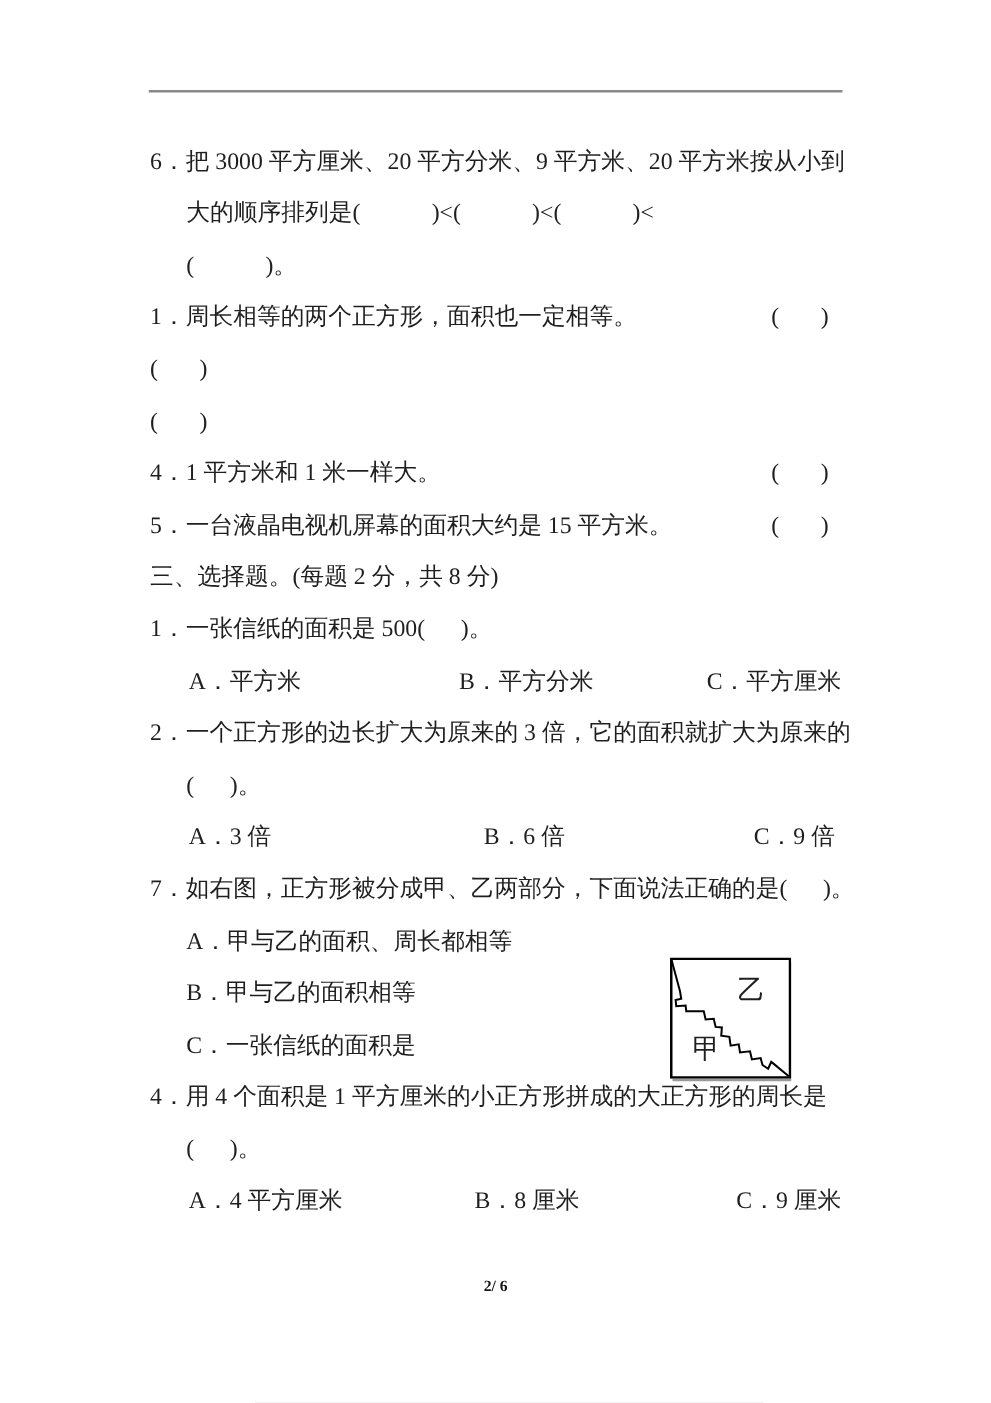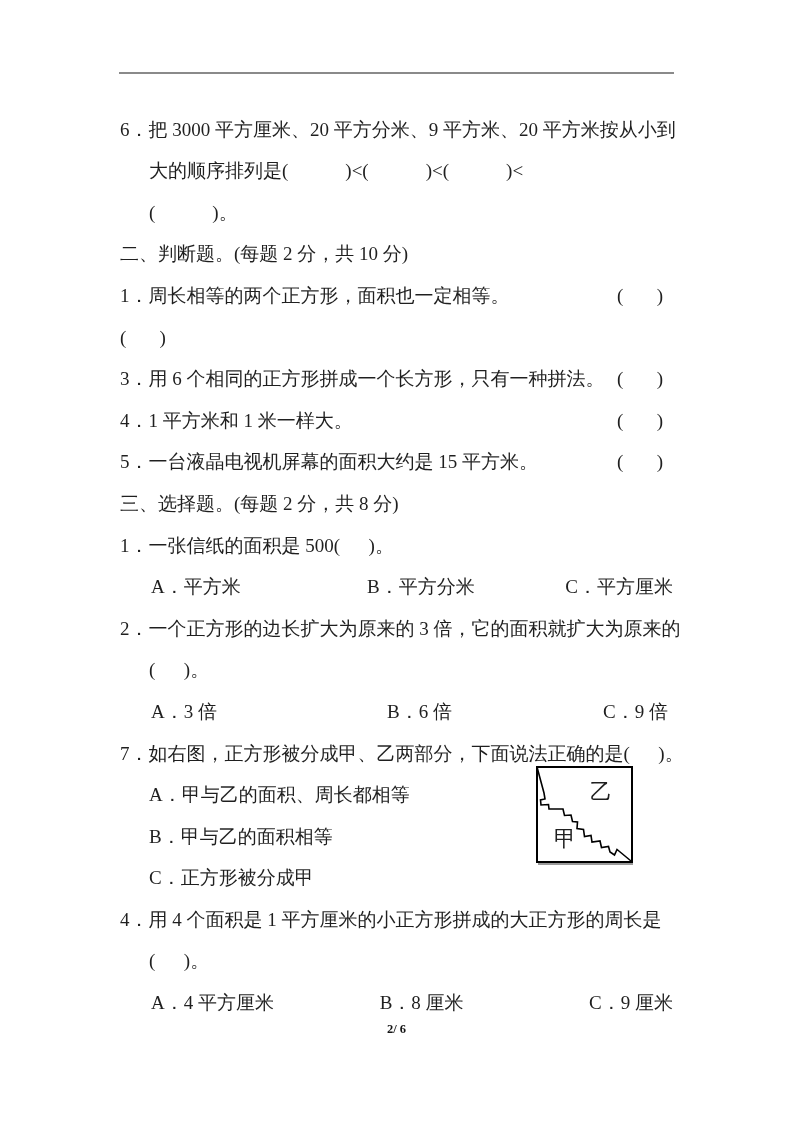--- a/index.html
+++ b/index.html
@@ -78,31 +78,29 @@
 <div class="page">
 
   <div class="header-rule"></div>
 
   <main class="content">
 
     <div class="line"><span class="t">6．把 3000 平方厘米、20 平方分米、9 平方米、20 平方米按从小到</span></div>
     <div class="line indent"><span class="t">大的顺序排列是(            )&lt;(            )&lt;(            )&lt;</span></div>
     <div class="line indent"><span class="t">(            )。</span></div>
 
-    <div class="line"><span class="t">二、判断题。(每题 2 分，共 10 分)</span></div>
 
     <div class="line judge">
       <span class="t">1．周长相等的两个正方形，面积也一定相等。</span>
       <span class="ans">(       )</span>
     </div>
     <div class="line judge">
       <span class="ans">(       )</span>
     </div>
     <div class="line judge">
-      <span class="t">3．用 6 个相同的正方形拼成一个长方形，只有一种拼法。</span>
       <span class="ans">(       )</span>
     </div>
     <div class="line judge">
       <span class="t">4．1 平方米和 1 米一样大。</span>
       <span class="ans">(       )</span>
     </div>
     <div class="line judge">
       <span class="t">5．一台液晶电视机屏幕的面积大约是 15 平方米。</span>
       <span class="ans">(       )</span>
     </div>
@@ -120,21 +118,21 @@
     <div class="line indent"><span class="t">(      )。</span></div>
     <div class="line opts">
       <span class="opt1">A．3 倍</span>
       <span class="opt2">B．6 倍</span>
       <span>C．9 倍</span>
     </div>
 
     <div class="line"><span class="t">7．如右图，正方形被分成甲、乙两部分，下面说法正确的是(      )。</span></div>
     <div class="line indent"><span class="t">A．甲与乙的面积、周长都相等</span></div>
     <div class="line indent"><span class="t">B．甲与乙的面积相等</span></div>
-    <div class="line indent"><span class="t">C．正方形被分成甲</span></div>
+    <div class="line indent"><span class="t">C．一张信纸的面积是</span></div>
 
     <div class="line"><span class="t">4．用 4 个面积是 1 平方厘米的小正方形拼成的大正方形的周长是</span></div>
     <div class="line indent"><span class="t">(      )。</span></div>
     <div class="line opts">
       <span class="opt1">A．4 平方厘米</span>
       <span class="opt2">B．8 厘米</span>
       <span>C．9 厘米</span>
     </div>
 
   </main>

